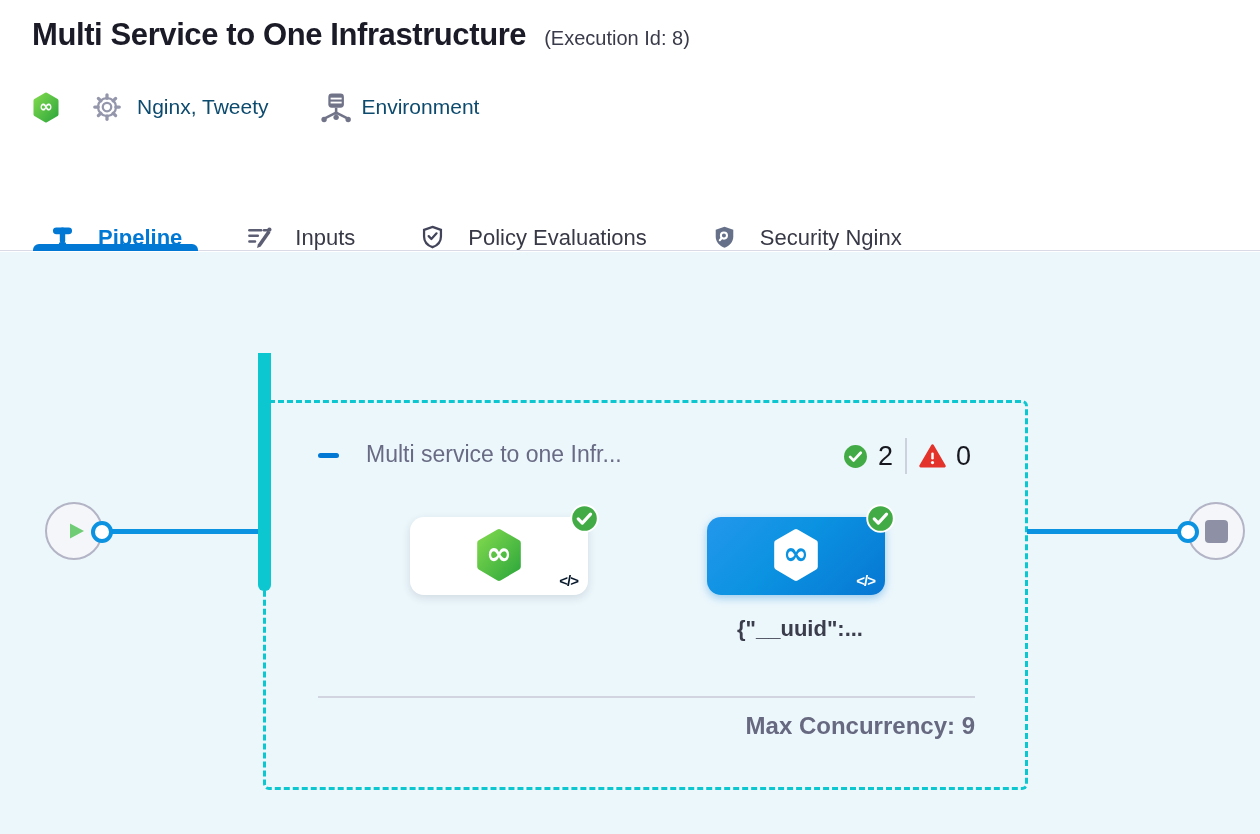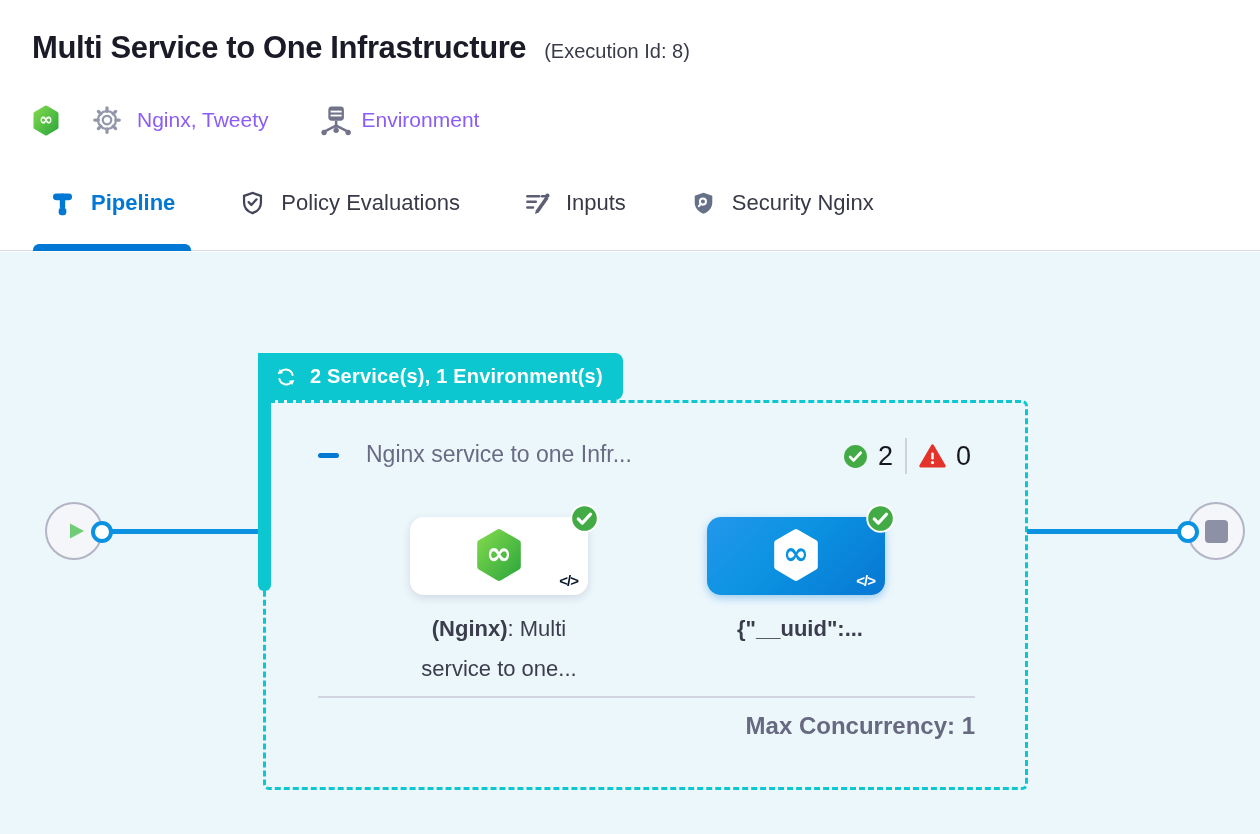--- a/index.html
+++ b/index.html
@@ -1,35 +1,35 @@
 <!DOCTYPE html>
 <html style="--teal: #0cc6d0; --primary-blue: #0278d5; --edge-blue: #0b92e1; --success-green: #42ab45; --error-red: #e3332a; --canvas-bg: #ecf7fc; --node-green-light: #7fd84d; --node-green-dark: #2fa83c; --text-dark: #1b1b28; --text-gray: #696b84;"><head>
 <meta charset="utf-8">
 <style>
   * { margin:0; padding:0; box-sizing:border-box; }
   html,body { background:#fff; }
   body { font-family:"Liberation Sans","DejaVu Sans",sans-serif; }
   .screen { position:relative; width:1260px; height:834px; overflow:hidden; background:#fff; }
 
   
-  .page-header { position:absolute; left:0; top:16px; width:1260px; height:156px; background:#fff; border-bottom:1px solid #d9dae5; }
+  .page-header { position:absolute; left:0; top:3px; width:1260px; height:156px; background:#fff; border-bottom:1px solid #d9dae5; }
   .title-row { position:absolute; left:32px; top:14px; display:flex; align-items:baseline; gap:18px; }
   .page-title { font-size:31px; font-weight:700; color:#1b1b28; letter-spacing:-0.4px; }
   .execution-id { font-size:20px; font-weight:400; color:#3a3b4a; }
   .meta-row { position:absolute; left:32px; top:86px; height:36px; display:flex; align-items:center; }
-  .meta-text { font-size:21px; color:#8b5cf6; }
+  .meta-text { font-size:21px; color:#0c4a6e; }
   .hex-sm { width:28px; height:31px; }
   .gear { width:30px; height:30px; margin-left:32px; }
   .svc-label { margin-left:15px; }
   .infra-icon { width:34px; height:34px; margin-left:48px; }
   .infra-label { margin-left:11px; }
 
   
   .tab-bar { position:absolute; left:0; top:156px; width:1260px; height:95px; background:#fff; border-bottom:1px solid #d9dae5; display:flex; align-items:center; padding-left:33px; gap:32px; }
-  .tab { position:relative; height:95px; display:flex; align-items:center; gap:15px; padding:0 16px; cursor:pointer; }
+  .tab { position:relative; height:95px; display:flex; align-items:flex-end; gap:22px; padding:0 16px; cursor:pointer; }
   .tab-label { font-size:22px; font-weight:500; color:#383946; }
   .tab.active .tab-label { color:#0278d5; font-weight:700; }
   .tab-underline { position:absolute; left:0; right:0; bottom:0; height:7px; background:var(--primary-blue,#0278d5); border-radius:6px 6px 0 0; }
   .tab-ic { width:27px; height:27px; flex:0 0 auto; }
 
   
   .canvas { position:absolute; left:0; top:252px; width:1260px; height:582px; background:var(--canvas-bg,#ecf7fc); }
 
   .group-badge { position:absolute; left:258px; top:101px; height:47px; background:var(--teal,#0cc6d0); border-radius:8px 8px 8px 0; display:flex; align-items:center; padding:0 20px 0 16px; gap:12px; z-index:4; }
   .group-badge-label { color:#fff; font-size:20px; font-weight:600; letter-spacing:0.2px; white-space:nowrap; }
@@ -138,76 +138,65 @@
           <rect x="3.5" y="3" width="17" height="6.2" rx="3.1"></rect>
           <rect x="9.6" y="3" width="4.8" height="14" rx="2.4"></rect>
           <rect x="8.6" y="16" width="6.8" height="6.5" rx="2.2"></rect>
         </g>
       </svg>
       <span class="tab-label">Pipeline</span>
       <div class="tab-underline"></div>
     </div>
     <div class="tab">
       <svg class="tab-ic" viewBox="0 0 24 24">
-        <path d="M12 2.6 L19.5 5.2 V11 c0 4.8 -3.2 8 -7.5 9.6 C7.7 19 4.5 15.8 4.5 11 V5.2 Z" fill="none" stroke="#42445a" stroke-width="2"></path>
-        <path d="M8.6 10.8 l2.4 2.5 4.6 -5" fill="none" stroke="#42445a" stroke-width="2" stroke-linecap="round" stroke-linejoin="round"></path>
-      </svg>
-      <span class="tab-label">Policy Evaluations</span>
-    </div>
-    <div class="tab">
-      <svg class="tab-ic" viewBox="0 0 24 24">
         <g stroke="#5c5e74" stroke-width="2.2" stroke-linecap="round" fill="none">
           <line x1="3" y1="5.5" x2="13.5" y2="5.5"></line>
           <line x1="3" y1="10.5" x2="10.5" y2="10.5"></line>
           <line x1="3" y1="15.5" x2="8" y2="15.5"></line>
           <line x1="16" y1="5.5" x2="20.5" y2="5.5"></line>
         </g>
         <g fill="#5c5e74">
           <polygon points="10.5,18.2 19.2,5.8 21.8,7.6 13.1,20 9.8,21.4"></polygon>
           <circle cx="20.8" cy="5" r="1.9"></circle>
         </g>
       </svg>
       <span class="tab-label">Inputs</span>
     </div>
     <div class="tab">
       <svg class="tab-ic" viewBox="0 0 24 24">
+        <path d="M12 2.6 L19.5 5.2 V11 c0 4.8 -3.2 8 -7.5 9.6 C7.7 19 4.5 15.8 4.5 11 V5.2 Z" fill="none" stroke="#42445a" stroke-width="2"></path>
+        <path d="M8.6 10.8 l2.4 2.5 4.6 -5" fill="none" stroke="#42445a" stroke-width="2" stroke-linecap="round" stroke-linejoin="round"></path>
+      </svg>
+      <span class="tab-label">Policy Evaluations</span>
+    </div>
+    <div class="tab">
+      <svg class="tab-ic" viewBox="0 0 24 24">
         <path d="M12 2.4 L19.8 5.1 V11 c0 5 -3.3 8.3 -7.8 10 C7.5 19.3 4.2 16 4.2 11 V5.1 Z" fill="#667089"></path>
         <circle cx="11.5" cy="10.3" r="2.7" fill="none" stroke="#fff" stroke-width="1.8"></circle>
         <line x1="9.6" y1="12.4" x2="7.8" y2="14.4" stroke="#fff" stroke-width="1.8" stroke-linecap="round"></line>
       </svg>
       <span class="tab-label">Security Nginx</span>
     </div>
   </div>
 
   <div class="canvas">
 
     <div class="anchor-node start-node">
       <svg class="play-ic" viewBox="0 0 24 24">
         <polygon points="6,4.5 20,12 6,19.5" fill="#70cd75"></polygon>
       </svg>
     </div>
     <div class="port-ring port-start"></div>
     <div class="edge-line edge-left"></div>
 
     <div class="group-leftbar"></div>
-    <div class="group-badge">
-      <svg class="loop-ic" viewBox="0 0 24 24">
-        <g stroke="#fff" stroke-width="2" fill="none" stroke-linecap="round">
-          <path d="M18.6 10 A7 7 0 0 0 6.4 7.2"></path>
-          <path d="M5.4 14 A7 7 0 0 0 17.6 16.8"></path>
-        </g>
-        <polygon points="3.6,8.9 9.1,8.3 5.9,3.9" fill="#fff"></polygon>
-        <polygon points="20.4,15.1 14.9,15.7 18.1,20.1" fill="#fff"></polygon>
-      </svg>
-      <span class="group-badge-label">2 Service(s), 1 Environment(s)</span>
-    </div>
     <div class="stage-box"></div>
 
     <div class="collapse-minus"></div>
-    <div class="stage-title">Nginx service to one Infr...</div>
+    <div class="stage-title">Multi service to one Infr...</div>
     <div class="stage-status">
       <svg class="check-ic" viewBox="0 0 24 24">
         <circle cx="12" cy="12" r="11" style="fill:var(--success-green,#42ab45)"></circle>
         <path d="M6.8 12.4 l3.4 3.4 6.8 -7.4" fill="none" stroke="#fff" stroke-width="2.6" stroke-linecap="round" stroke-linejoin="round"></path>
       </svg>
       <span class="status-count">2</span>
       <div class="status-sep"></div>
       <svg class="warn-ic" viewBox="0 0 24 24">
         <path d="M12 2.5 L22.5 20.5 H1.5 Z" style="fill:var(--error-red,#e3332a);stroke:var(--error-red,#e3332a)" stroke-width="2.5" stroke-linejoin="round"></path>
         <rect x="10.9" y="8.5" width="2.2" height="6.2" rx="1.1" fill="#fff"></rect>
@@ -239,30 +228,26 @@
         <polygon points="23,4 41,14.5 41,37.5 23,48 5,37.5 5,14.5" fill="#fff" stroke="#fff" stroke-width="6" stroke-linejoin="round"></polygon>
         <text class="inf" x="23" y="35" text-anchor="middle" font-size="30" style="fill:var(--edge-blue,#0b92e1)">∞</text>
       </svg>
       <span class="code-glyph">&lt;/&gt;</span>
     </div>
     <svg class="node-check check-b" viewBox="0 0 24 24">
       <circle cx="12" cy="12" r="11" style="fill:var(--success-green,#42ab45)" stroke="#fff" stroke-width="1.6"></circle>
       <path d="M6.8 12.4 l3.4 3.4 6.8 -7.4" fill="none" stroke="#fff" stroke-width="2.6" stroke-linecap="round" stroke-linejoin="round"></path>
     </svg>
 
-    <div class="node-label label-a">
-      <div><b>(Nginx)</b><span>: Multi</span></div>
-      <div><b></b><span>service to one...</span></div>
-    </div>
     <div class="node-label label-b">
       <div><b>{"__uuid":...</b><span></span></div>
     </div>
 
     <div class="stage-divider"></div>
-    <div class="max-concurrency">Max Concurrency: 1</div>
+    <div class="max-concurrency">Max Concurrency: 9</div>
 
     <div class="edge-line edge-right"></div>
     <div class="port-ring port-end"></div>
     <div class="anchor-node end-node">
       <div class="stop-square"></div>
     </div>
 
   </div>
 </div>
 

